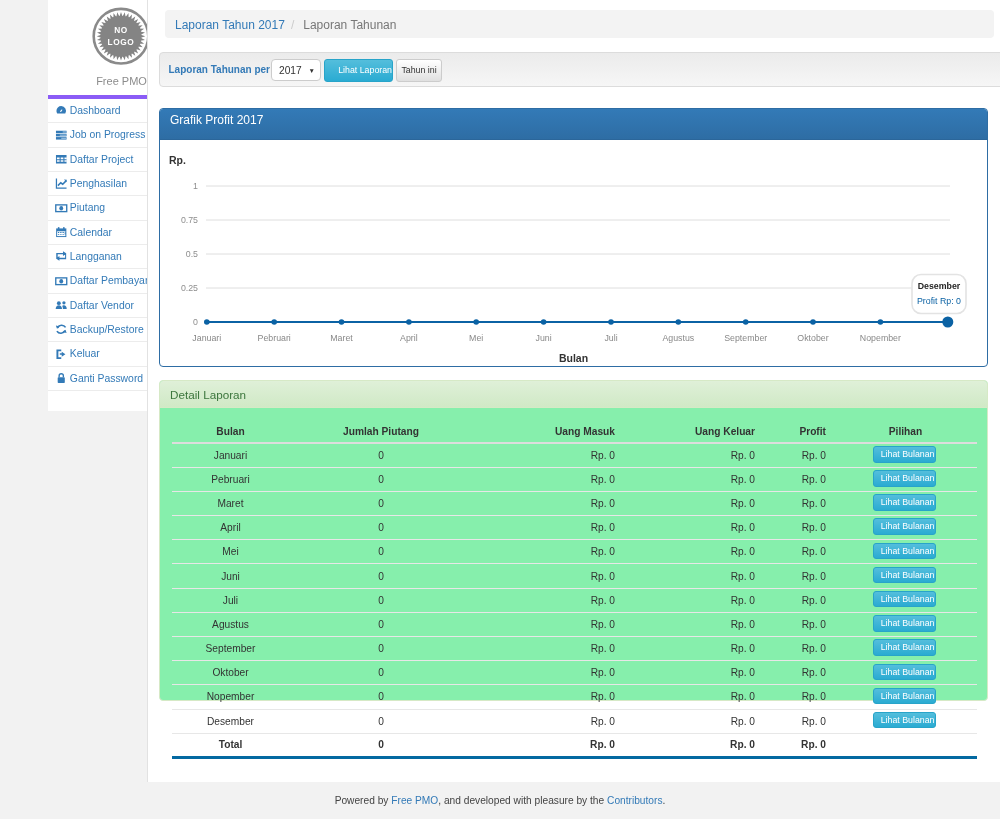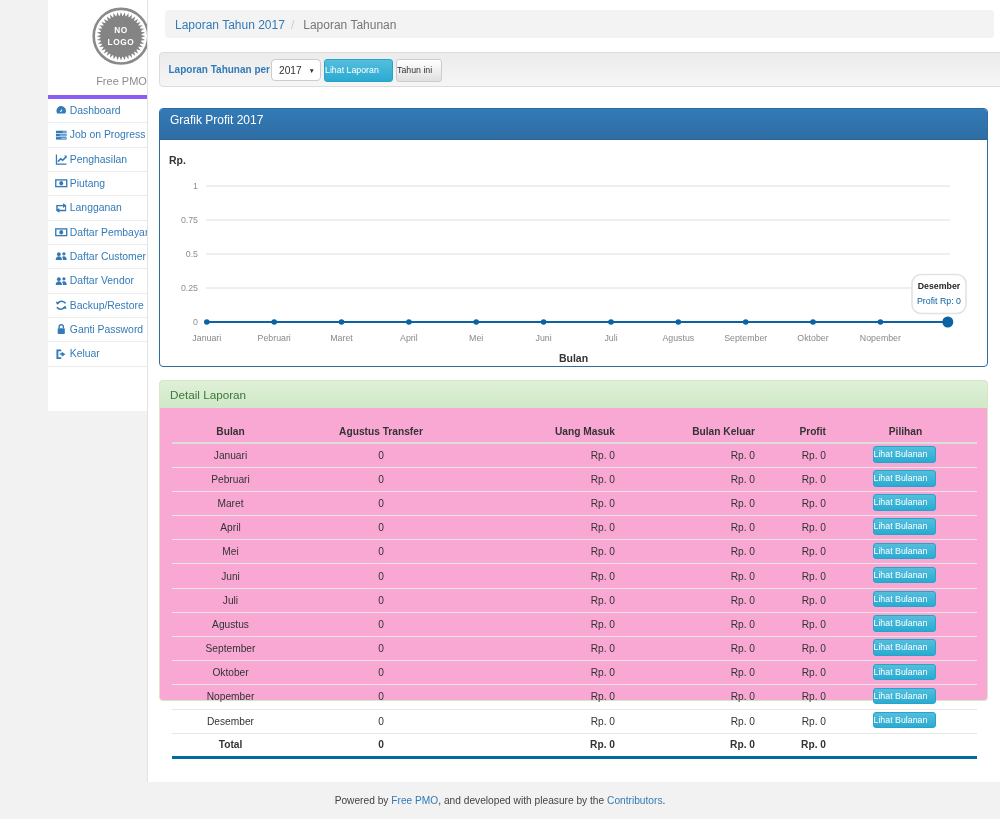--- a/index.html
+++ b/index.html
@@ -21,31 +21,31 @@
 
 
 #main { position:absolute; left:148px; top:0; width:852px; height:782px; background:#fff; }
 #breadcrumb { position:absolute; left:17px; top:10px; width:829px; height:28px; background:#f3f3f3; border-radius:4px; padding:8px 10px; font-size:12px; color:#777; }
 #breadcrumb .sep { color:#ccc; padding:0 9px 0 6px; }
 #toolbar { position:absolute; left:11px; top:52px; width:934px; height:35px; background:linear-gradient(180deg,#ebebeb,#f6f6f6); border:1px solid #dcdcdc; border-radius:4px; }
 #toolbar label { position:absolute; left:8.5px; top:10.5px; color:#337ab7; font-weight:bold; font-size:10px; }
 #selwrap { position:absolute; left:111px; top:6px; width:50px; height:22px; border:1px solid #ccc; border-radius:4px; background:#fff; font-size:10.2px; color:#333; }
 #selwrap .val { position:absolute; left:7px; top:5px; }
 #selwrap .car { position:absolute; right:5px; top:7px; font-size:6.5px; color:#333; }
-.btn-info { display:inline-block; background:linear-gradient(180deg,#54bedc,#2aabd2); border:1px solid #28a4c9; border-radius:3px; color:#fff; text-align:left; white-space:nowrap; overflow:hidden; }
-.btn-default { display:inline-block; background:linear-gradient(180deg,#ffffff,#e0e0e0); border:1px solid #ccc; border-radius:3px; color:#333; text-align:left; white-space:nowrap; overflow:hidden; }
+.btn-info { display:inline-block; background:linear-gradient(180deg,#54bedc,#2aabd2); border:1px solid #28a4c9; border-radius:3px; color:#fff; text-align:right; white-space:nowrap; overflow:hidden; }
+.btn-default { display:inline-block; background:linear-gradient(180deg,#ffffff,#e0e0e0); border:1px solid #ccc; border-radius:3px; color:#333; text-align:center; white-space:nowrap; overflow:hidden; }
 #btn-lihat { position:absolute; left:164px; top:5.5px; width:69px; height:23px; font-size:8.8px; line-height:21px; }
 #btn-tahun { position:absolute; left:236px; top:5.5px; width:46px; height:23px; font-size:8.8px; line-height:21px; }
 
 
 #chartpanel { position:absolute; left:11px; top:108px; width:829px; height:259px; border:1px solid #2e6da4; border-radius:4px; background:#fff; }
 #chartpanel .hd { height:31px; background:linear-gradient(180deg,#337ab7,#2e6da4); border-bottom:1px solid #2b669a; border-radius:3px 3px 0 0; color:#fff; font-size:12px; padding:3.5px 10px; }
 
 
-#tablepanel { position:absolute; left:11px; top:380px; width:829px; height:321px; border:1px solid #d6e9c6; border-radius:4px; background:#f9a8d4; }
+#tablepanel { position:absolute; left:11px; top:380px; width:829px; height:321px; border:1px solid #d6e9c6; border-radius:4px; background:#86efac; }
 #tablepanel .hd { height:27px; background:linear-gradient(180deg,#dff0d8,#d0e9c6); border-radius:3px 3px 0 0; color:#3c763d; font-size:11.7px; padding:6.5px 10px; border-bottom:1px solid #d6e9c6; }
 #tablepanel .bd { padding:12px; }
 table.rpt { width:100%; border-collapse:collapse; table-layout:fixed; font-size:10.2px; }
 table.rpt th { font-weight:bold; color:#333; border-bottom:2px solid #ddd; padding:0 8px; height:23px; vertical-align:middle; text-align:center; }
 table.rpt td { padding:0 8px; height:24.2px; vertical-align:middle; border-bottom:1px solid #e7e7e7; text-align:center; color:#333; }
 table.rpt tr.total td { border-bottom:3px solid #0369a1; font-weight:bold; }
 table.rpt th.r, table.rpt td.r { text-align:right; }
 .btn-xs { width:63px; height:16.5px; font-size:8.8px; line-height:14.5px; margin-right:3px; }
 
 
@@ -87,35 +87,60 @@
             <rect x="5" y="5.7" width="6.4" height="1.4" fill="#8fb9dd"></rect>
             <rect x="6.5" y="9" width="4.9" height="1.4" fill="#8fb9dd"></rect>
           </svg>
         </span>
         <span class="txt">Job on Progress</span>
         <span class="badge">0</span>
       </li>
       <li>
         <span class="ic">
           <svg width="12.5" height="12.5" viewBox="0 0 13 13">
+            <path fill="#337ab7" d="M1 2h11v9H1zM2 4.8h2.8v1.6H2zm3.9 0h2.8v1.6H5.9zm3.9 0h2.1v1.6H9.8zM2 7.5h2.8v1.6H2zm3.9 0h2.8v1.6H5.9zm3.9 0h2.1v1.6H9.8z" fill-rule="evenodd"></path>
+          </svg>
+        </span>
+        <span class="txt">Daftar Project</span>
+        <span class="chev">
+          <svg width="5" height="9" viewBox="0 0 5 9">
+            <path d="M4.3 0.7 L1.1 4.5 L4.3 8.3" stroke="#777" stroke-width="1.4" fill="none"></path>
+          </svg>
+        </span>
+      </li>
+      <li>
+        <span class="ic">
+          <svg width="12.5" height="12.5" viewBox="0 0 13 13">
             <path fill="none" stroke="#337ab7" stroke-width="1.3" d="M1.5 1.5v10h10.5"></path>
             <path fill="none" stroke="#337ab7" stroke-width="1.6" d="M3 9l3-3 2 1.5 3.5-3.5"></path>
             <path fill="#337ab7" d="M12.3 2.8l-3-.3 2.7 3z"></path>
           </svg>
         </span>
         <span class="txt">Penghasilan</span>
       </li>
       <li>
         <span class="ic">
           <svg width="12.5" height="12.5" viewBox="0 0 13 13">
             <rect x="0.8" y="3" width="11.4" height="7" fill="none" stroke="#337ab7" stroke-width="1.4"></rect>
             <ellipse cx="6.5" cy="6.5" rx="2" ry="2.3" fill="#337ab7"></ellipse>
           </svg>
         </span>
         <span class="txt">Piutang</span>
+      </li>
+      <li>
+        <span class="ic">
+          <svg width="12.5" height="12.5" viewBox="0 0 13 13">
+            <rect x="1.2" y="2.5" width="10.6" height="9" fill="#337ab7"></rect>
+            <rect x="3" y="1.2" width="1.6" height="2.6" fill="#337ab7"></rect>
+            <rect x="8.4" y="1.2" width="1.6" height="2.6" fill="#337ab7"></rect>
+            <rect x="2.2" y="5.5" width="8.6" height="5" fill="#fff"></rect>
+            <path fill="#337ab7" d="M3 6.3h1.4v1H3zm2.4 0h1.4v1H5.4zm2.4 0h1.4v1H7.8zM3 8.2h1.4v1H3zm2.4 0h1.4v1H5.4zm2.4 0h1.4v1H7.8zm2.3-1.9h.9v2.9h-.9z"></path>
+          </svg>
+        </span>
+        <span class="txt">Calendar</span>
       </li>
       <li>
         <span class="ic">
           <svg width="12.5" height="12.5" viewBox="0 0 13 13">
             <path fill="#337ab7" d="M1.3 3h7.2v1.5H2.8v4.7H1.3zM8.3 1.3L12 3.75 8.3 6.2zM11.6 9.5H4.4V8h6.1V3.3h1.1zM4.6 11.2L0.9 8.75 4.6 6.3z"></path>
           </svg>
         </span>
         <span class="txt">Langganan</span>
       </li>
       <li>
@@ -129,61 +154,50 @@
       </li>
       <li>
         <span class="ic">
           <svg width="12.5" height="12.5" viewBox="0 0 13 13">
             <circle cx="4" cy="4.3" r="2" fill="#337ab7"></circle>
             <path fill="#337ab7" d="M0.7 10.4c0-2.7 1.5-4 3.3-4s3.3 1.3 3.3 4z"></path>
             <circle cx="9.3" cy="4" r="1.7" fill="#337ab7"></circle>
             <path fill="#337ab7" d="M8 6.9c.4-.2.9-.3 1.3-.3 1.6 0 2.9 1.2 2.9 3.8H8.2c0-1.5-.3-2.7-1-3.3z"></path>
           </svg>
         </span>
-        <span class="txt">Daftar Customer</span>
-      </li>
-      <li>
-        <span class="ic">
-          <svg width="12.5" height="12.5" viewBox="0 0 13 13">
-            <circle cx="4" cy="4.3" r="2" fill="#337ab7"></circle>
-            <path fill="#337ab7" d="M0.7 10.4c0-2.7 1.5-4 3.3-4s3.3 1.3 3.3 4z"></path>
-            <circle cx="9.3" cy="4" r="1.7" fill="#337ab7"></circle>
-            <path fill="#337ab7" d="M8 6.9c.4-.2.9-.3 1.3-.3 1.6 0 2.9 1.2 2.9 3.8H8.2c0-1.5-.3-2.7-1-3.3z"></path>
-          </svg>
-        </span>
         <span class="txt">Daftar Vendor</span>
       </li>
       <li>
         <span class="ic">
           <svg width="12.5" height="12.5" viewBox="0 0 13 13">
             <path fill="none" stroke="#337ab7" stroke-width="1.7" d="M11 4.6A4.8 4.8 0 0 0 2.6 5"></path>
             <path fill="#337ab7" d="M0.9 2.5l1.2 3.6 3-2.5z"></path>
             <path fill="none" stroke="#337ab7" stroke-width="1.7" d="M2 8.4a4.8 4.8 0 0 0 8.4-.4"></path>
             <path fill="#337ab7" d="M12.1 10.5L10.9 6.9l-3 2.5z"></path>
           </svg>
         </span>
         <span class="txt">Backup/Restore DB</span>
       </li>
       <li>
         <span class="ic">
           <svg width="12.5" height="12.5" viewBox="0 0 13 13">
+            <path fill="#337ab7" d="M1.5 1.5h5v2H3.5v6h3v2h-5z"></path>
+            <path fill="#337ab7" d="M7 4l3.8 2.5L7 9V7H5V5.5h2z"></path>
+          </svg>
+        </span>
+        <span class="txt">Keluar</span>
+      </li>
+      <li>
+        <span class="ic">
+          <svg width="12.5" height="12.5" viewBox="0 0 13 13">
             <rect x="2.8" y="5.5" width="7.4" height="6" rx="0.8" fill="#337ab7"></rect>
             <path fill="none" stroke="#337ab7" stroke-width="1.4" d="M4.3 5.5V4a2.2 2.2 0 0 1 4.4 0v1.5"></path>
           </svg>
         </span>
         <span class="txt">Ganti Password</span>
-      </li>
-      <li>
-        <span class="ic">
-          <svg width="12.5" height="12.5" viewBox="0 0 13 13">
-            <path fill="#337ab7" d="M1.5 1.5h5v2H3.5v6h3v2h-5z"></path>
-            <path fill="#337ab7" d="M7 4l3.8 2.5L7 9V7H5V5.5h2z"></path>
-          </svg>
-        </span>
-        <span class="txt">Keluar</span>
       </li>
     </ul>
 </div>
 <div id="sideborder"></div>
 
 <div id="main">
   <div id="breadcrumb"><a>Laporan Tahun 2017</a><span class="sep">/</span>Laporan Tahunan</div>
   <div id="toolbar">
     <label>Laporan Tahunan per</label>
     <span id="selwrap">
@@ -247,23 +261,23 @@
             <col style="width:117px">
             <col style="width:184px">
             <col style="width:150px">
             <col style="width:140px">
             <col style="width:71px">
             <col style="width:143px">
           </colgroup>
           <thead>
             <tr>
               <th>Bulan</th>
-              <th>Agustus Transfer</th>
+              <th>Jumlah Piutang</th>
               <th class="r">Uang Masuk</th>
-              <th class="r">Bulan Keluar</th>
+              <th class="r">Uang Keluar</th>
               <th class="r">Profit</th>
               <th>Pilihan</th>
             </tr>
           </thead>
           <tbody>
             <tr>
               <td>Januari</td>
               <td>0</td>
               <td class="r">Rp. 0</td>
               <td class="r">Rp. 0</td>

